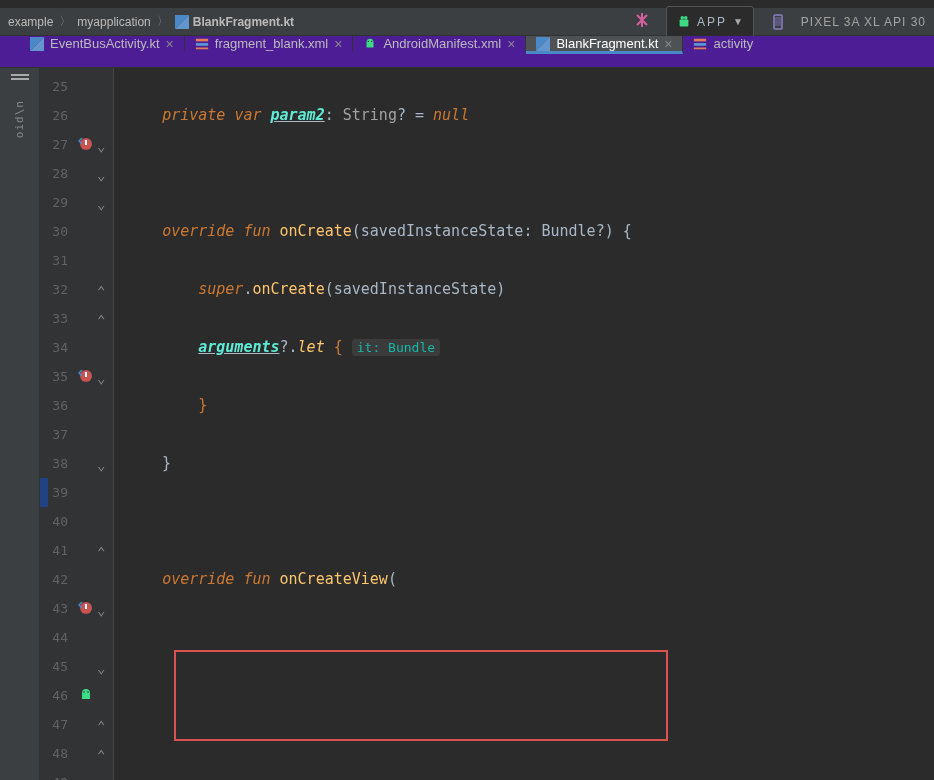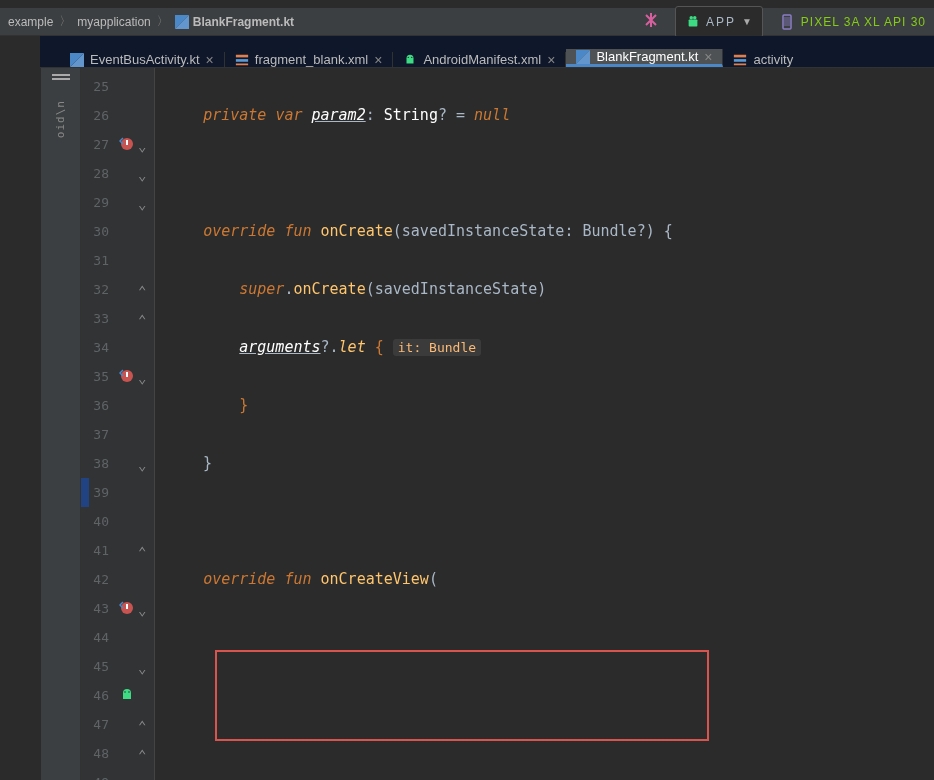--- a/index.html
+++ b/index.html
@@ -7,49 +7,49 @@
 .ide { display:flex; flex-direction:column; height:100%; }
 .topbar { height:28px; background:#3c3f41; display:flex; align-items:center; padding:0 8px; font-family:"Segoe UI",sans-serif; font-size:12px; border-bottom:1px solid #323232;margin-top:8px; }
 .breadcrumbs { display:flex; align-items:center; gap:6px; color:#bbbbbb; flex:1; overflow:hidden; }
 .crumb-sep { color:#808080; }
 .crumb-file { display:flex; align-items:center; gap:4px; font-weight:bold; }
 .crumb-file .k-icon { width:14px; height:14px; }
 .topbar-right { display:flex; align-items:center; gap:16px; }
 .prefs svg { width:16px; height:16px; }
 .run-config { display:flex; align-items:center; gap:6px; background:#2b2b2b; border:1px solid #555; padding:8px 10px; border-radius:3px; }
 .android-mini { width:14px; height:14px; }
-.device { display:flex; align-items:center; gap:6px; color:#84cc16; letter-spacing:1px; }
+.device { display:flex; align-items:center; gap:15px; color:#a3a3a3; letter-spacing:1px; }
 .phone-icon { width:16px; height:16px; }
-.tabs { height:32px; background:#0f172a; display:flex; align-items:flex-end; border-bottom:1px solid #323232; font-family:"Segoe UI",sans-serif; font-size:13px; overflow:hidden;margin-left:40px; }
+.tabs { height:32px; background:#4c1d95; display:flex; align-items:flex-start; border-bottom:1px solid #323232; font-family:"Segoe UI",sans-serif; font-size:13px; overflow:hidden; }
 .tool-gap { width:20px; display:flex; align-items:center; justify-content:center; color:#888; }
 .tab { display:flex; align-items:center; gap:6px; padding:0 10px; border-right:1px solid #323232; color:#bbbbbb; position:relative; }
 .tab.active { background:#4e5254; color:#fff; border-bottom:3px solid #4a88c7; }
 .tab .close { color:#888; font-size:14px; line-height:1; }
 .k-icon { display:inline-block; }
 .xml-icon { width:14px; height:14px; }
 .android-icon { width:14px; height:14px; }
-.body { flex:1; display:flex; overflow:hidden;padding-left:41px; }
+.body { flex:1; display:flex; overflow:hidden; }
 .left-rail { width:40px; background:#3c3f41; border-right:1px solid #323232; display:flex; flex-direction:column; align-items:center; padding-top:6px; }
 .left-rail .docker { width:18px; height:2px; background:#aaa; margin-top:4px; box-shadow:0 -4px 0 #aaa; }
 .left-rail .side-text { writing-mode:vertical-rl; transform:rotate(180deg); font-size:11px; color:#888; margin-top:20px; letter-spacing:1px; }
 .editor { flex:1; display:flex; overflow:hidden; position:relative; }
 .gutter { width:34px; background:#313335; text-align:right; padding:4px 6px 4px 0; color:#606366; font-size:13px; line-height:29px; }
 .marks { width:40px; background:#313335; border-right:1px solid #444; position:relative; }
 .mark { position:absolute; left:4px; width:32px; height:16px; display:flex; align-items:center; justify-content:flex-start; }
 .mark svg { width:16px; height:16px; }
 .fold { position:absolute; right:4px; width:12px; height:12px; color:#888; }
 .code { flex:1; padding:4px 0 4px 12px; font-size:15px; line-height:29px; white-space:pre; overflow:hidden; font-style:normal; position:relative; }
 .code .line { height:29px; }
 .ital { font-style:italic;margin-top:23px; }
 .kw { color:#cc7832; }
 .fn { color:#ffc66d; }
-.type { color:#ffffff; }
-.hint { color:#fdba74; background:#3b3b3b; border-radius:3px; padding:1px 5px; font-style:normal; font-size:13px; }
+.type { color:#a3a3a3; }
+.hint { color:#14b8a6; background:#3b3b3b; border-radius:3px; padding:1px 5px; font-style:normal; font-size:13px; }
 .under { text-decoration:underline; text-decoration-color:#a9b7c6; }
-.purple { color:#ffffff; }
+.purple { color:#5eead4;font-weight:bold; }
 .redbox { border:2px solid #d9534f; position:absolute; pointer-events:none; }
 .select-highlight { position:absolute; left:0; width:8px; height:29px; background:#214283; }
 </style>
 </head>
 <body>
 
 <div class="ide">
 
   <div class="topbar">
     <div class="breadcrumbs">

